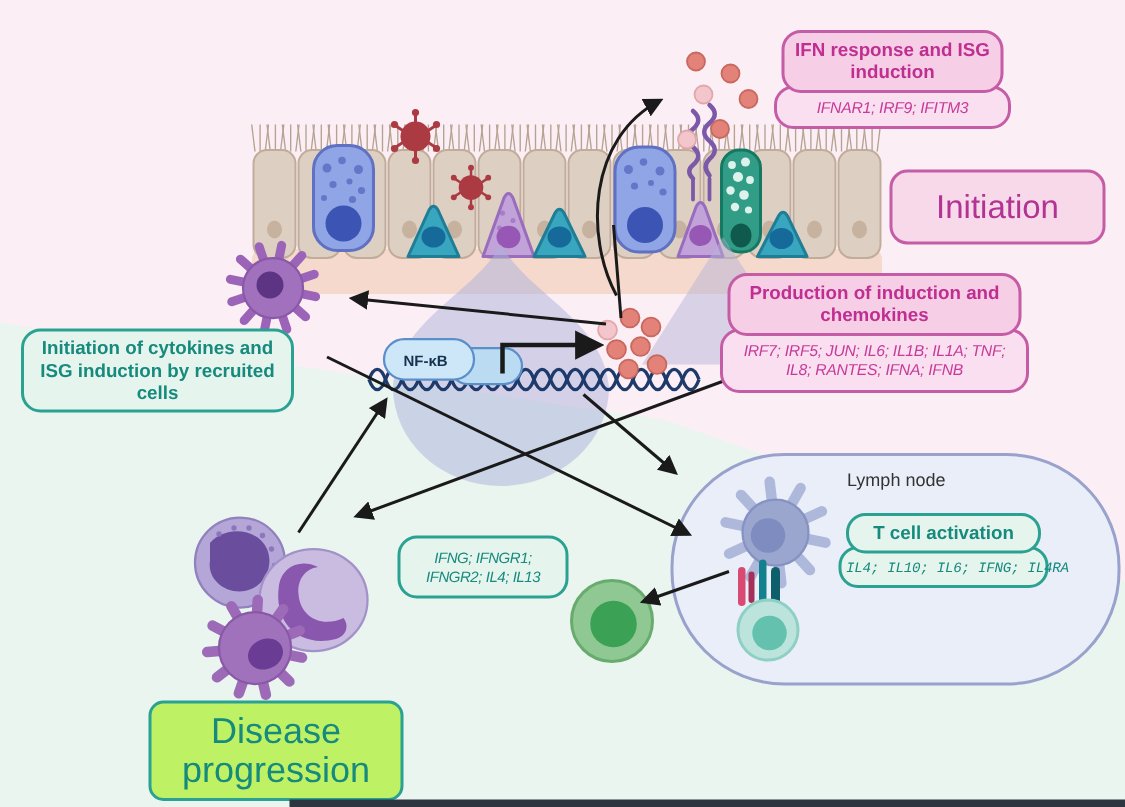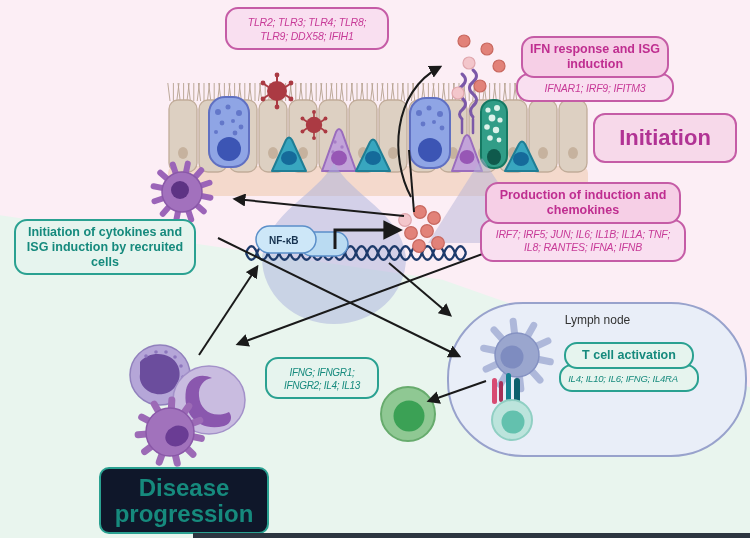--- a/index.html
+++ b/index.html
@@ -14,31 +14,31 @@
   .gbox .hd{position:relative;z-index:2;margin:0 5px;padding:4px 5px;border-radius:13px;
             font-weight:bold;font-size:12.5px;line-height:1.18;text-align:center;}
   .gbox .gn{margin-top:-5px;padding:7px 6px 5px;border-radius:13px;font-style:italic;
             font-size:10.5px;line-height:1.3;text-align:center;letter-spacing:-0.2px;}
   .gbox.pink .hd{background:var(--pink-fill-header,#f6cfe6);border:2px solid var(--pink-border,#c55ca6);color:var(--pink-text,#bf2e90);}
   .gbox.pink .gn{background:var(--pink-fill-body,#f9dff0);border:2px solid var(--pink-border,#c55ca6);color:#c73a97;}
   .gbox.teal .hd{background:var(--teal-fill,#e6f4ee);border:2px solid var(--teal-border,#2aa191);color:var(--teal-text,#168a7d);}
   .gbox.teal .gn{background:var(--teal-fill,#e6f4ee);border:2px solid var(--teal-border,#2aa191);color:var(--teal-text,#168a7d);}
 
   .big-label{position:absolute;z-index:3;display:flex;align-items:center;justify-content:center;
-             font-weight:bold;text-align:center;border-radius:12px;}
+             font-weight:normal;text-align:center;border-radius:12px;}
   .initiation{left:593px;top:113px;width:140px;height:46px;font-size:22px;color:#b13394;
              background:#f7d9ea;border:2px solid var(--pink-border,#c55ca6);}
   .disease{left:99px;top:467px;width:166px;height:63px;font-size:24px;line-height:1.05;
-             color:var(--teal-text,#168a7d);background:#0f172a;border:2.5px solid var(--teal-border,#2aa191);border-radius:10px;}
+             color:var(--teal-text,#168a7d);background:#bef264;border:2.5px solid var(--teal-border,#2aa191);border-radius:10px;}
   .lymph-label{position:absolute;z-index:3;left:505px;top:313px;width:185px;text-align:center;
              font-size:12px;color:#333;}
   .bottombar{position:absolute;left:193px;top:533px;width:557px;height:5px;background:#2c3540;z-index:4;}
 
   
-  .gbox.tca .gn{white-space:nowrap;font-size:9.5px;padding-left:3px;padding-right:15px;}
+  .gbox.tca .gn{white-space:nowrap;font-size:9.5px;padding-left:3px;padding-right:15px;font-family:Liberation Mono, monospace;}
   .gbox.eff .gn{font-size:10px;letter-spacing:-0.3px;}
 
   
   .cilium{stroke:#b5a290;stroke-width:.9;}
   .tancell{fill:#ddd0c2;stroke:#c1ac99;stroke-width:1.3;}
   .tannuc{fill:#c6b29e;}
   .basement{fill:#f4d9cc;}
   .gb{fill:#8fa5e5;stroke:#6070c2;stroke-width:2;}
   .gbdot{fill:#5c6fc4;opacity:.85;}
   .gbnuc{fill:#3c55b4;}
@@ -445,24 +445,23 @@
       <path class="arrow thick" d="M335,249 L335,230 L399,230"></path>
       <line class="arrow" x1="199" y1="355" x2="257" y2="267"></line>
       <line class="arrow" x1="218" y1="238" x2="459" y2="356"></line>
       <line class="arrow" x1="496" y1="249" x2="238" y2="344"></line>
       <line class="arrow" x1="389" y1="263" x2="450" y2="315"></line>
       <line class="arrow" x1="486" y1="381" x2="429" y2="401"></line>
     </g>
   </svg>
 
   <div class="gbox pink" style="left:225px;top:12px;width:164px">
-    <div class="gn">TLR2; TLR3; TLR4; TLR8; TLR9; DDX58; IFIH1</div>
-  </div>
-
-  <div class="gbox pink" style="left:516px;top:36px;width:158px">
+  </div>
+
+  <div class="gbox pink" style="left:516px;top:20px;width:158px">
     <div class="hd">IFN response and ISG induction</div>
     <div class="gn">IFNAR1; IRF9; IFITM3</div>
   </div>
 
   <div class="gbox pink" style="left:480px;top:182px;width:206px">
     <div class="hd">Production of induction and chemokines</div>
     <div class="gn">IRF7; IRF5; JUN; IL6; IL1B; IL1A; TNF; IL8; RANTES; IFNA; IFNB</div>
   </div>
 
   <div class="gbox teal" style="left:9px;top:219px;width:192px">

